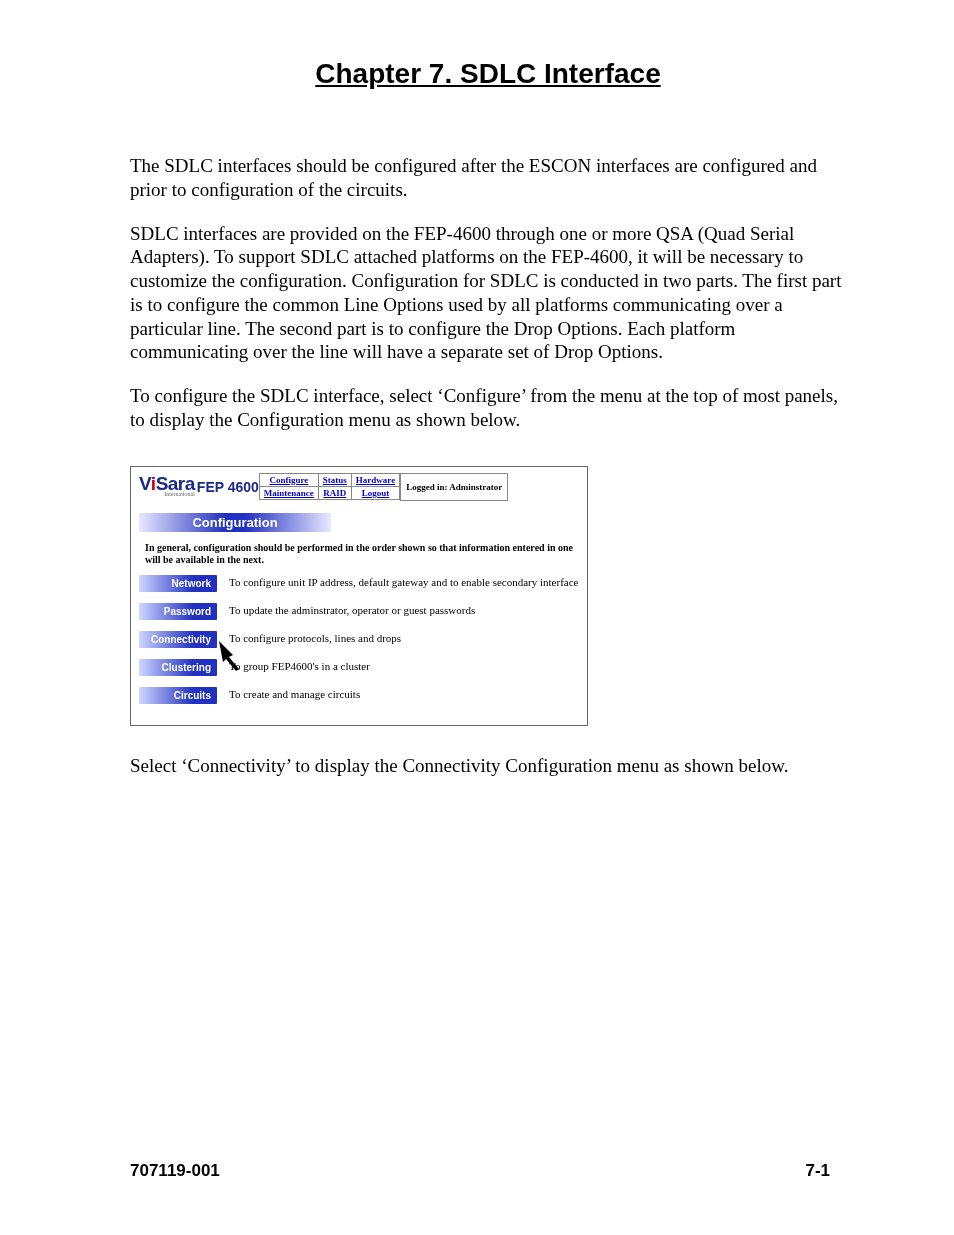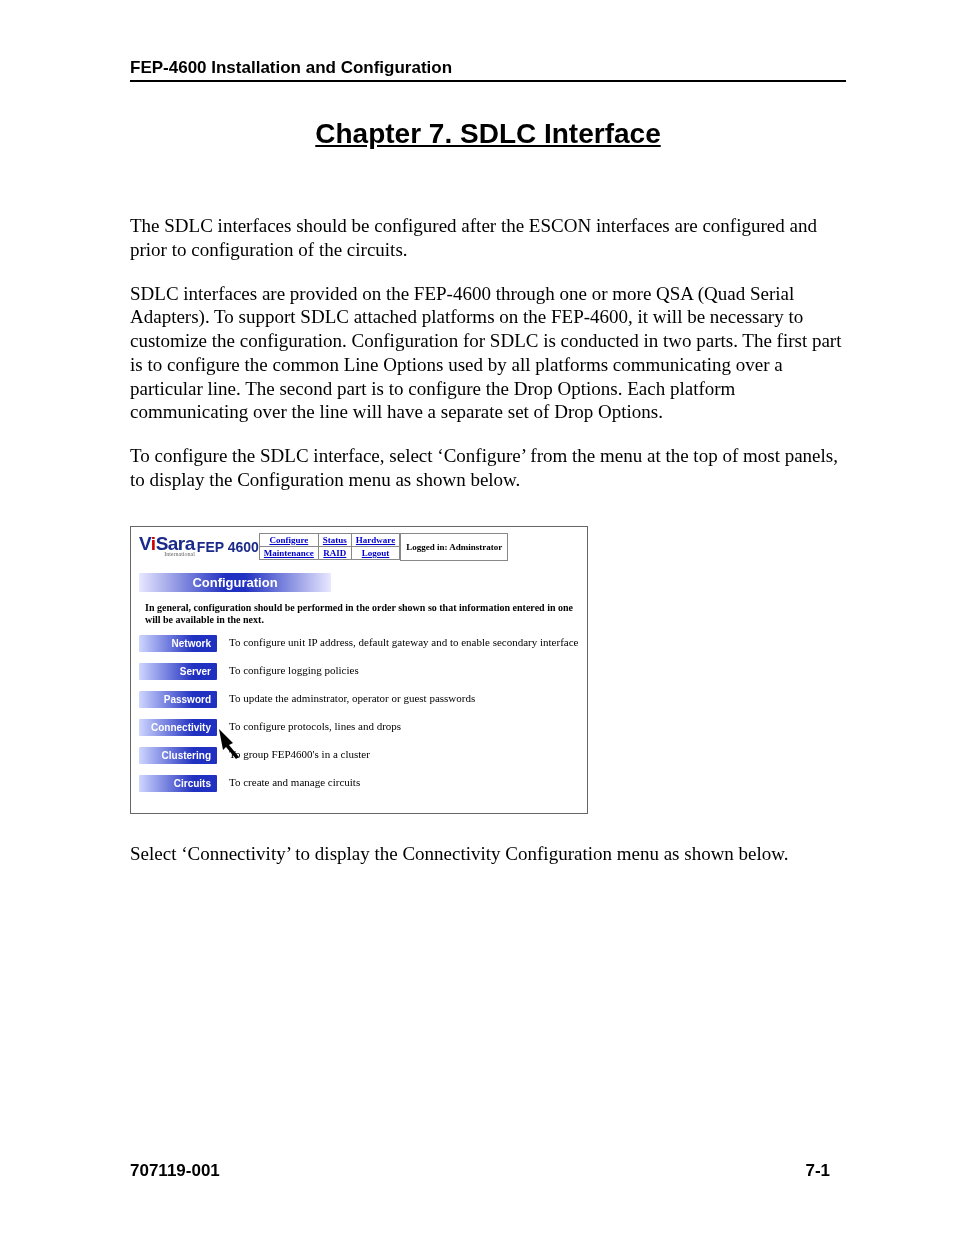--- a/index.html
+++ b/index.html
@@ -168,21 +168,20 @@
     font-family: Arial, Helvetica, sans-serif;
     font-weight: bold;
     font-size: 17px;
   }
 </style>
 </head>
 <body>
 
 <div class="page">
 
-  <div class="running-header">FEP-4600 Installation and Configuration</div>
 
   <div class="chapter-title">Chapter 7. SDLC Interface</div>
 
   <p class="body-text">The SDLC interfaces should be configured after the ESCON interfaces are configured and prior to configuration of the circuits.</p>
   <p class="body-text">SDLC interfaces are provided on the FEP-4600 through one or more QSA (Quad Serial Adapters). To support SDLC attached platforms on the FEP-4600, it will be necessary to customize the configuration. Configuration for SDLC is conducted in two parts. The first part is to configure the common Line Options used by all platforms communicating over a particular line. The second part is to configure the Drop Options. Each platform communicating over the line will have a separate set of Drop Options.</p>
   <p class="body-text">To configure the SDLC interface, select ‘Configure’ from the menu at the top of most panels, to display the Configuration menu as shown below.</p>
 
   <div class="embedded">
 
     <div class="emb-top">
@@ -212,24 +211,20 @@
     <div class="config-banner">Configuration</div>
 
     <div class="config-note">In general, configuration should be performed in the order shown so that information entered in one will be available in the next.</div>
 
     <div class="config-rows">
       <div class="config-row">
         <div class="config-btn">Network</div>
         <div class="config-desc">To configure unit IP address, default gateway and to enable secondary interface</div>
       </div>
       <div class="config-row">
-        <div class="config-btn">Server</div>
-        <div class="config-desc">To configure logging policies</div>
-      </div>
-      <div class="config-row">
         <div class="config-btn">Password</div>
         <div class="config-desc">To update the adminstrator, operator or guest passwords</div>
       </div>
       <div class="config-row">
         <div class="config-btn">Connectivity</div>
         <div class="config-desc">To configure protocols, lines and drops</div>
         <svg class="pointer-arrow" viewBox="0 0 36 30">
           <polygon points="0,0 14,14 10,16 20,28 17,30 7,18 4,21" fill="#000"></polygon>
         </svg>
       </div>

